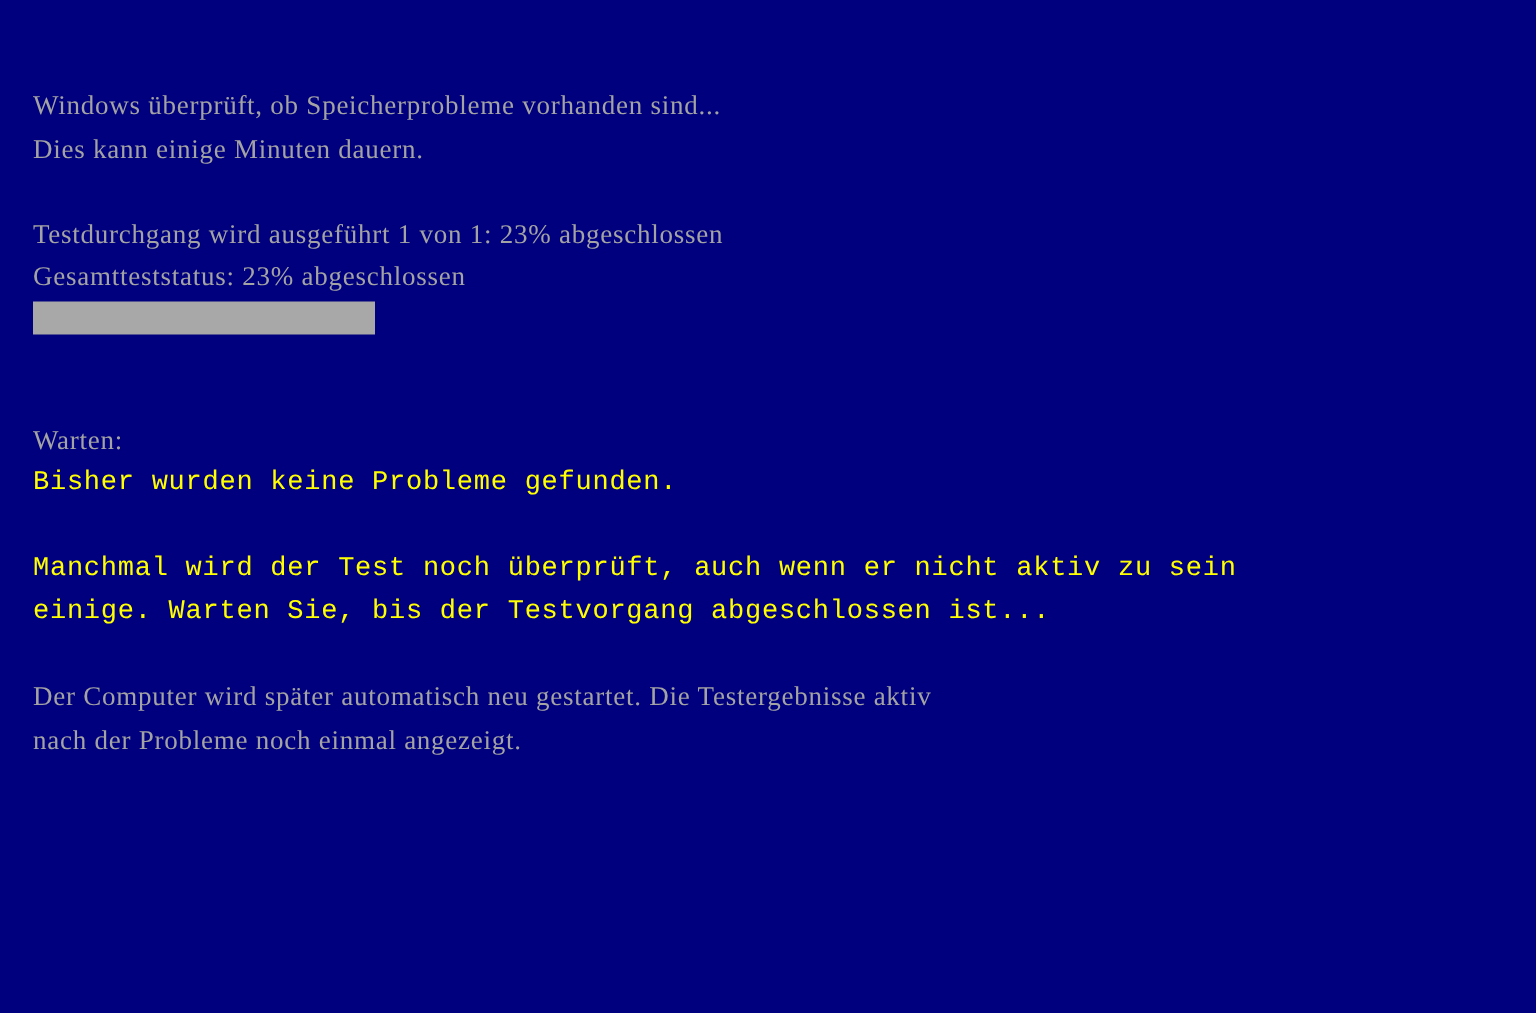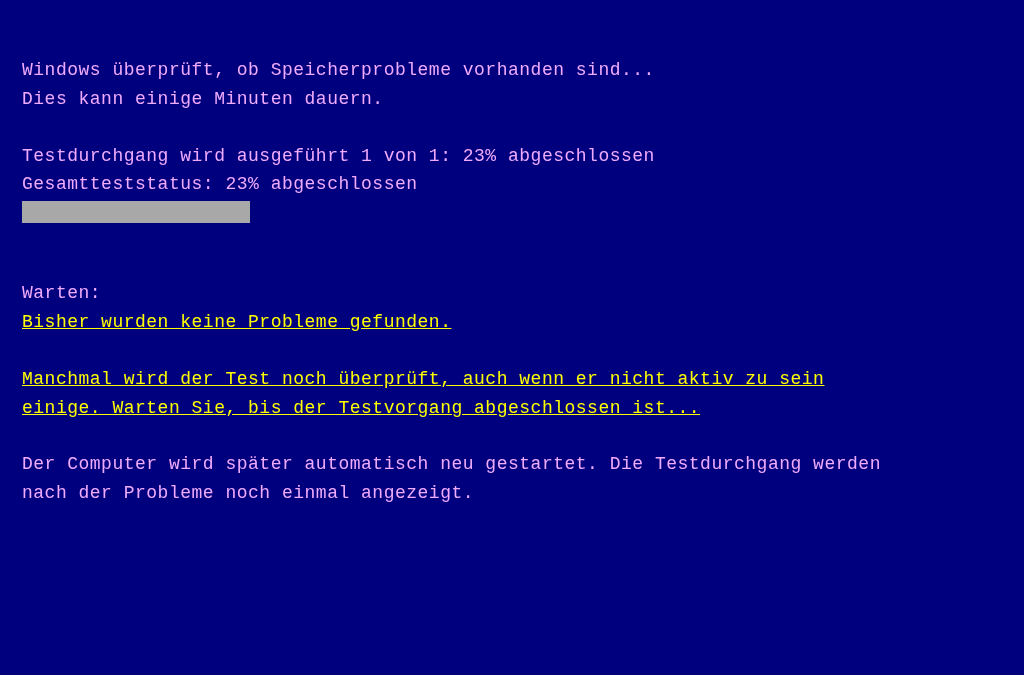--- a/index.html
+++ b/index.html
@@ -13,25 +13,25 @@
       background-color: #00007f;
       font-family: 'Consolas', 'Courier New', monospace;
       font-size: 18px;
       line-height: 1.6;
       padding: 56px 22px;
       color: #a8a8a8;
       overflow: hidden;
       letter-spacing: 0.5px;
     }
     .white-text {
-      color: #f0abfc;
+      color: #a3a3a3;
+      font-family: Liberation Serif, serif;
     }
     .yellow-text {
       color: #ffff00;
-      text-decoration: underline;
     }
     .progress-bar {
       background-color: #a8a8a8;
       height: 22px;
       width: 228px;
       margin-top: 2px;
     }
     .spacer {
       height: 28px;
     }
@@ -56,14 +56,14 @@
 <div class="white-text">Warten:</div>
 <div class="yellow-text">Bisher wurden keine Probleme gefunden.</div>
 
 <div class="spacer"></div>
 
 <div class="yellow-text">Manchmal wird der Test noch überprüft, auch wenn er nicht aktiv zu sein</div>
 <div class="yellow-text">einige. Warten Sie, bis der Testvorgang abgeschlossen ist...</div>
 
 <div class="spacer"></div>
 
-<div class="white-text">Der Computer wird später automatisch neu gestartet. Die Testdurchgang werden</div>
+<div class="white-text">Der Computer wird später automatisch neu gestartet. Die Testergebnisse aktiv</div>
 <div class="white-text">nach der Probleme noch einmal angezeigt.</div>
 
 </body></html>

